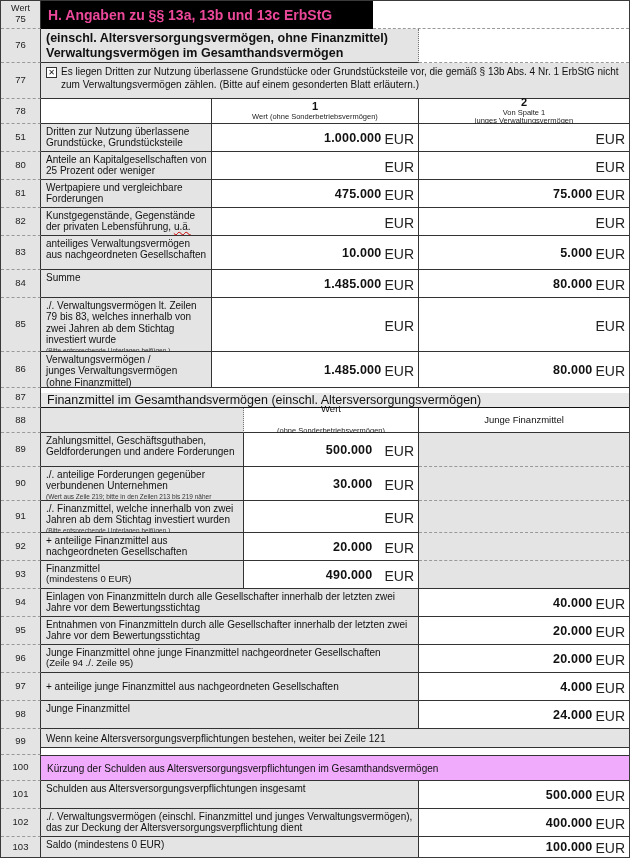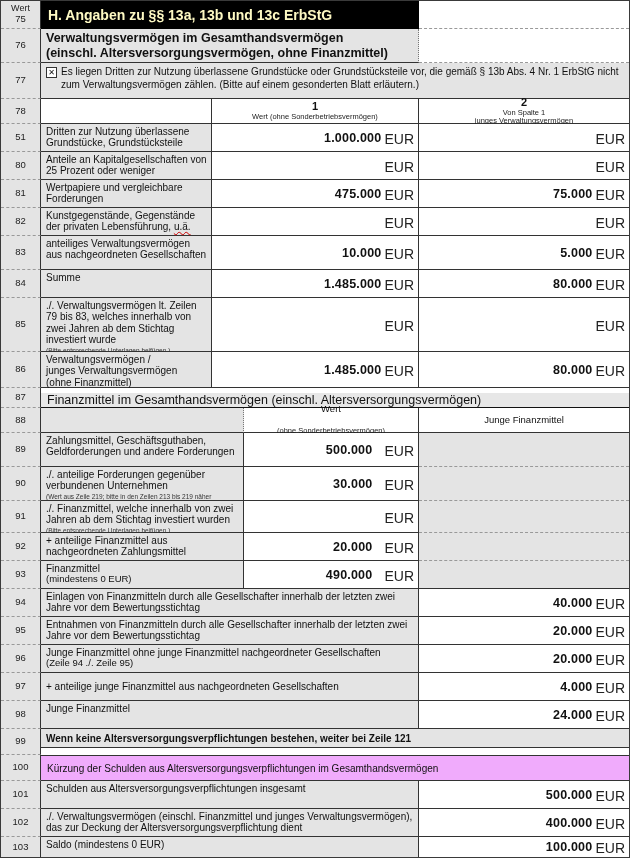--- a/index.html
+++ b/index.html
@@ -25,21 +25,21 @@
   .gval{background:#e4e4e4;}
   .gval.dash{border-bottom:1px dashed #999;}
   .w171{width:171px;flex:none;} .w207{width:207px;flex:none;}
   .w203{width:203px;flex:none;} .w175{width:175px;flex:none;gap:12px;}
   .w378{width:378px;flex:none;} .flex1{flex:1;}
   .note{display:block;font-size:6.5px;color:#333;margin-top:1px;}
   .sub{display:block;font-size:9.5px;}
   .boldlab{font-weight:normal;}
   .blk{display:block;}
   
-  .hblack{width:378px;flex:none;background:#000;color:#fef9c3;font-weight:bold;font-size:14px;
+  .hblack{width:332px;flex:none;background:#000;color:#ec4899;font-weight:bold;font-size:14px;
           display:flex;align-items:center;padding-left:7px;box-sizing:border-box;}
   .hrest{flex:1;background:#fff;border-bottom:1px dashed #999;}
   
   .title76{width:378px;flex:none;background:#e4e4e4;border-right:1px dotted #777;border-bottom:1.2px solid #333;
            padding:2px 4px 2px 5px;font-weight:bold;font-size:12.5px;line-height:1.2;box-sizing:border-box;}
   .t76rest{flex:1;background:#fff;border-bottom:1px dashed #999;}
   
   .chkrow{background:#e4e4e4;display:flex;gap:4px;padding:3px 4px 2px 5px;font-size:10px;line-height:1.25;}
   .cbx{flex:none;width:9px;height:9px;margin-top:1px;border:1px solid #333;background:#fff;
        display:flex;align-items:center;justify-content:center;font-size:8px;line-height:8px;color:#111;}
@@ -50,21 +50,21 @@
   .colhead .sm{font-size:7.5px;color:#222;}
   .colhead .md{font-size:9.5px;color:#111;}
   .dotright{border-right:1px dotted #777 !important;}
   
   .vband{display:flex;flex-direction:column;border-bottom:none !important;}
   .gap5{height:5px;background:#fff;flex:none;}
   .band{flex:1;background:#e7e7e7;border-bottom:1.5px solid #111;display:flex;align-items:center;
         padding-left:6px;font-weight:normal;font-size:12.5px;box-sizing:border-box;}
   .band99wrap{display:flex;flex-direction:column;}
   .band99{height:19px;flex:none;background:#e4e4e4;border-bottom:1.2px solid #333;display:flex;align-items:center;
-          padding-left:5px;font-weight:bold;font-size:10px;box-sizing:border-box;}
+          padding-left:5px;font-weight:normal;font-size:10px;box-sizing:border-box;}
   .band100{flex:1;background:#f0abfc;border-top:1.2px solid #333;border-bottom:1.2px solid #333;
            display:flex;align-items:center;padding-left:6px;font-weight:normal;font-size:10px;box-sizing:border-box;}
   .sq{text-decoration:underline;text-decoration-style:wavy;text-decoration-color:#c00;text-decoration-thickness:1px;}
 </style>
 </head>
 <body>
 
 <div class="sheet">
 
   <div class="zc">
@@ -74,22 +74,22 @@
   <div class="mrow">
     <div class="hblack">H. Angaben zu §§ 13a, 13b und 13c ErbStG</div>
     <div class="hrest"></div>
   </div>
 
   <div class="zc">
       <span>76</span>
     </div>
   <div class="mrow">
     <div class="title76">
+      <span class="blk">(einschl. Altersversorgungsvermögen, ohne Finanzmittel)</span>
       <span class="blk">Verwaltungsvermögen im Gesamthandsvermögen</span>
-      <span class="blk">(einschl. Altersversorgungsvermögen, ohne Finanzmittel)</span>
     </div>
     <div class="t76rest"></div>
   </div>
 
   <div class="zc">
       <span>77</span>
     </div>
   <div class="mrow">
     <div class="cell last chkrow flex1">
       <span class="cbx">✕</span>
@@ -303,21 +303,21 @@
         <span class="v"></span>
         <span class="eur">EUR</span>
       </div>
     <div class="cell last flex1 gval dash"></div>
   </div>
 
   <div class="zc">
       <span>92</span>
     </div>
   <div class="mrow">
-    <div class="cell lab w203"><span>+ anteilige Finanzmittel aus nachgeordneten Zahlungsmittel</span></div>
+    <div class="cell lab w203"><span>+ anteilige Finanzmittel aus nachgeordneten Gesellschaften</span></div>
     <div class="cell val w175">
         <span class="v">20.000</span>
         <span class="eur">EUR</span>
       </div>
     <div class="cell last flex1 gval dash"></div>
   </div>
 
   <div class="zc">
       <span>93</span>
     </div>

